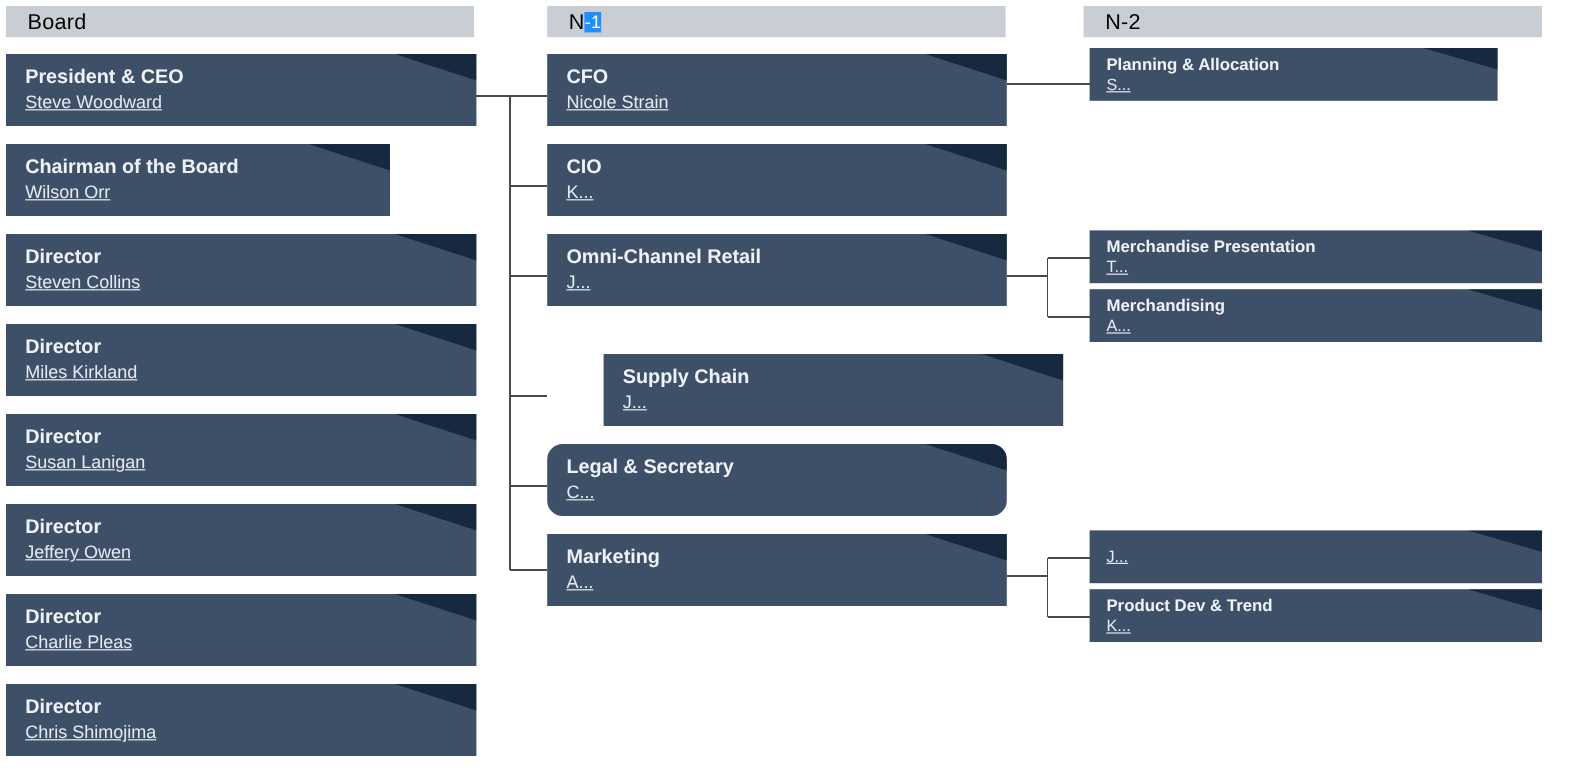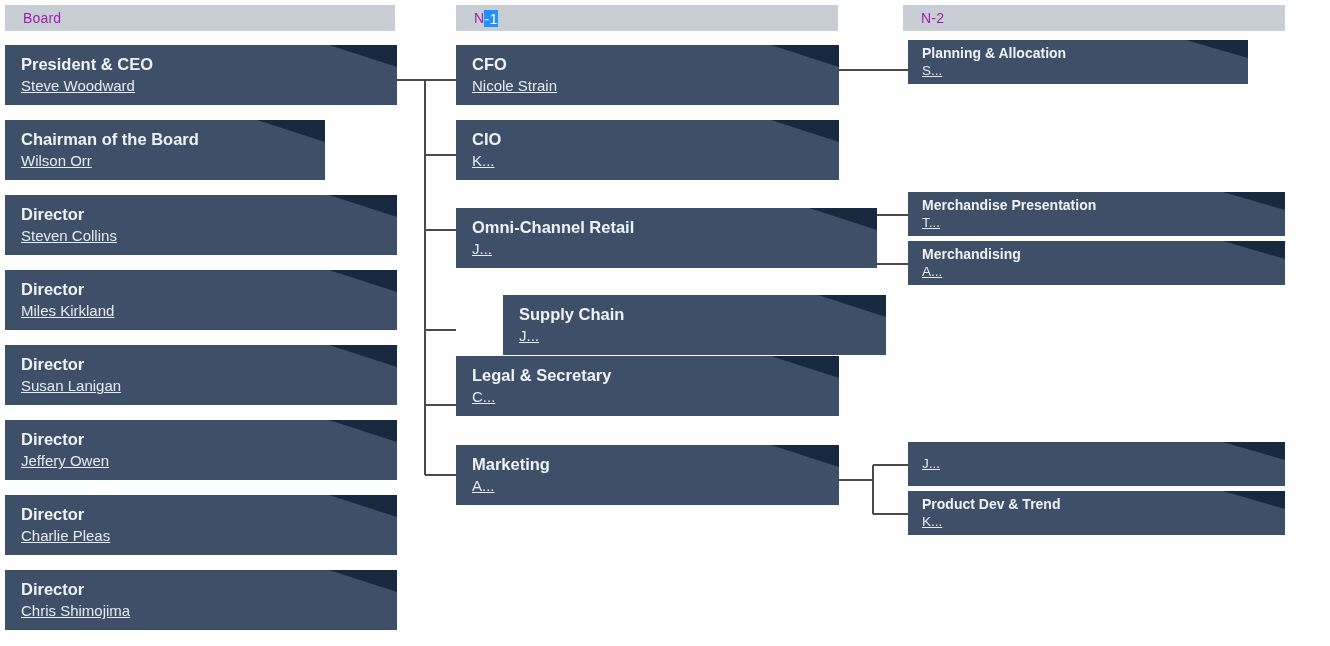--- a/index.html
+++ b/index.html
@@ -40,22 +40,22 @@
     position: absolute;
     height: 26px;
     background: #c9ced5;
     z-index: 2;
     display: flex;
     align-items: center;
     box-sizing: border-box;
     padding-left: 18px;
   }
   .col-header .hdr-text {
-    font-size: 14px;
-    color: #a21caf;
+    font-size: 18px;
+    color: #000000;
     letter-spacing: 0.2px;
     white-space: nowrap;
   }
   .col-header .hdr-sel {
     font-size: 15px;
     color: #ffffff;
     background: #1e90ff;
     letter-spacing: 0.2px;
     white-space: nowrap;
   }
@@ -230,37 +230,37 @@
   </div>
 
   <div class="node big" style="left:456px; top:120px; width:383px; height:60px;">
     <span class="fold" style="border-width:0 68px 22px 0;"></span>
     <div class="node-inner">
       <span class="title">CIO</span>
       <span class="person">K...</span>
     </div>
   </div>
 
-  <div class="node big" style="left:456px; top:208px; width:421px; height:60px;">
+  <div class="node big" style="left:456px; top:195px; width:383px; height:60px;">
     <span class="fold" style="border-width:0 68px 22px 0;"></span>
     <div class="node-inner">
       <span class="title">Omni-Channel Retail</span>
       <span class="person">J...</span>
     </div>
   </div>
 
   <div class="node big" style="left:456px; top:295px; width:383px; height:60px;margin-left:47px;">
     <span class="fold" style="border-width:0 68px 22px 0;"></span>
     <div class="node-inner">
       <span class="title">Supply Chain</span>
       <span class="person">J...</span>
     </div>
   </div>
 
-  <div class="node big" style="left:456px; top:356px; width:383px; height:60px;">
+  <div class="node big" style="left:456px; top:370px; width:383px; height:60px;border-radius:13px;">
     <span class="fold" style="border-width:0 68px 22px 0;"></span>
     <div class="node-inner">
       <span class="title">Legal &amp; Secretary</span>
       <span class="person">C...</span>
     </div>
   </div>
 
   <div class="node big" style="left:456px; top:445px; width:383px; height:60px;">
     <span class="fold" style="border-width:0 68px 22px 0;"></span>
     <div class="node-inner">

